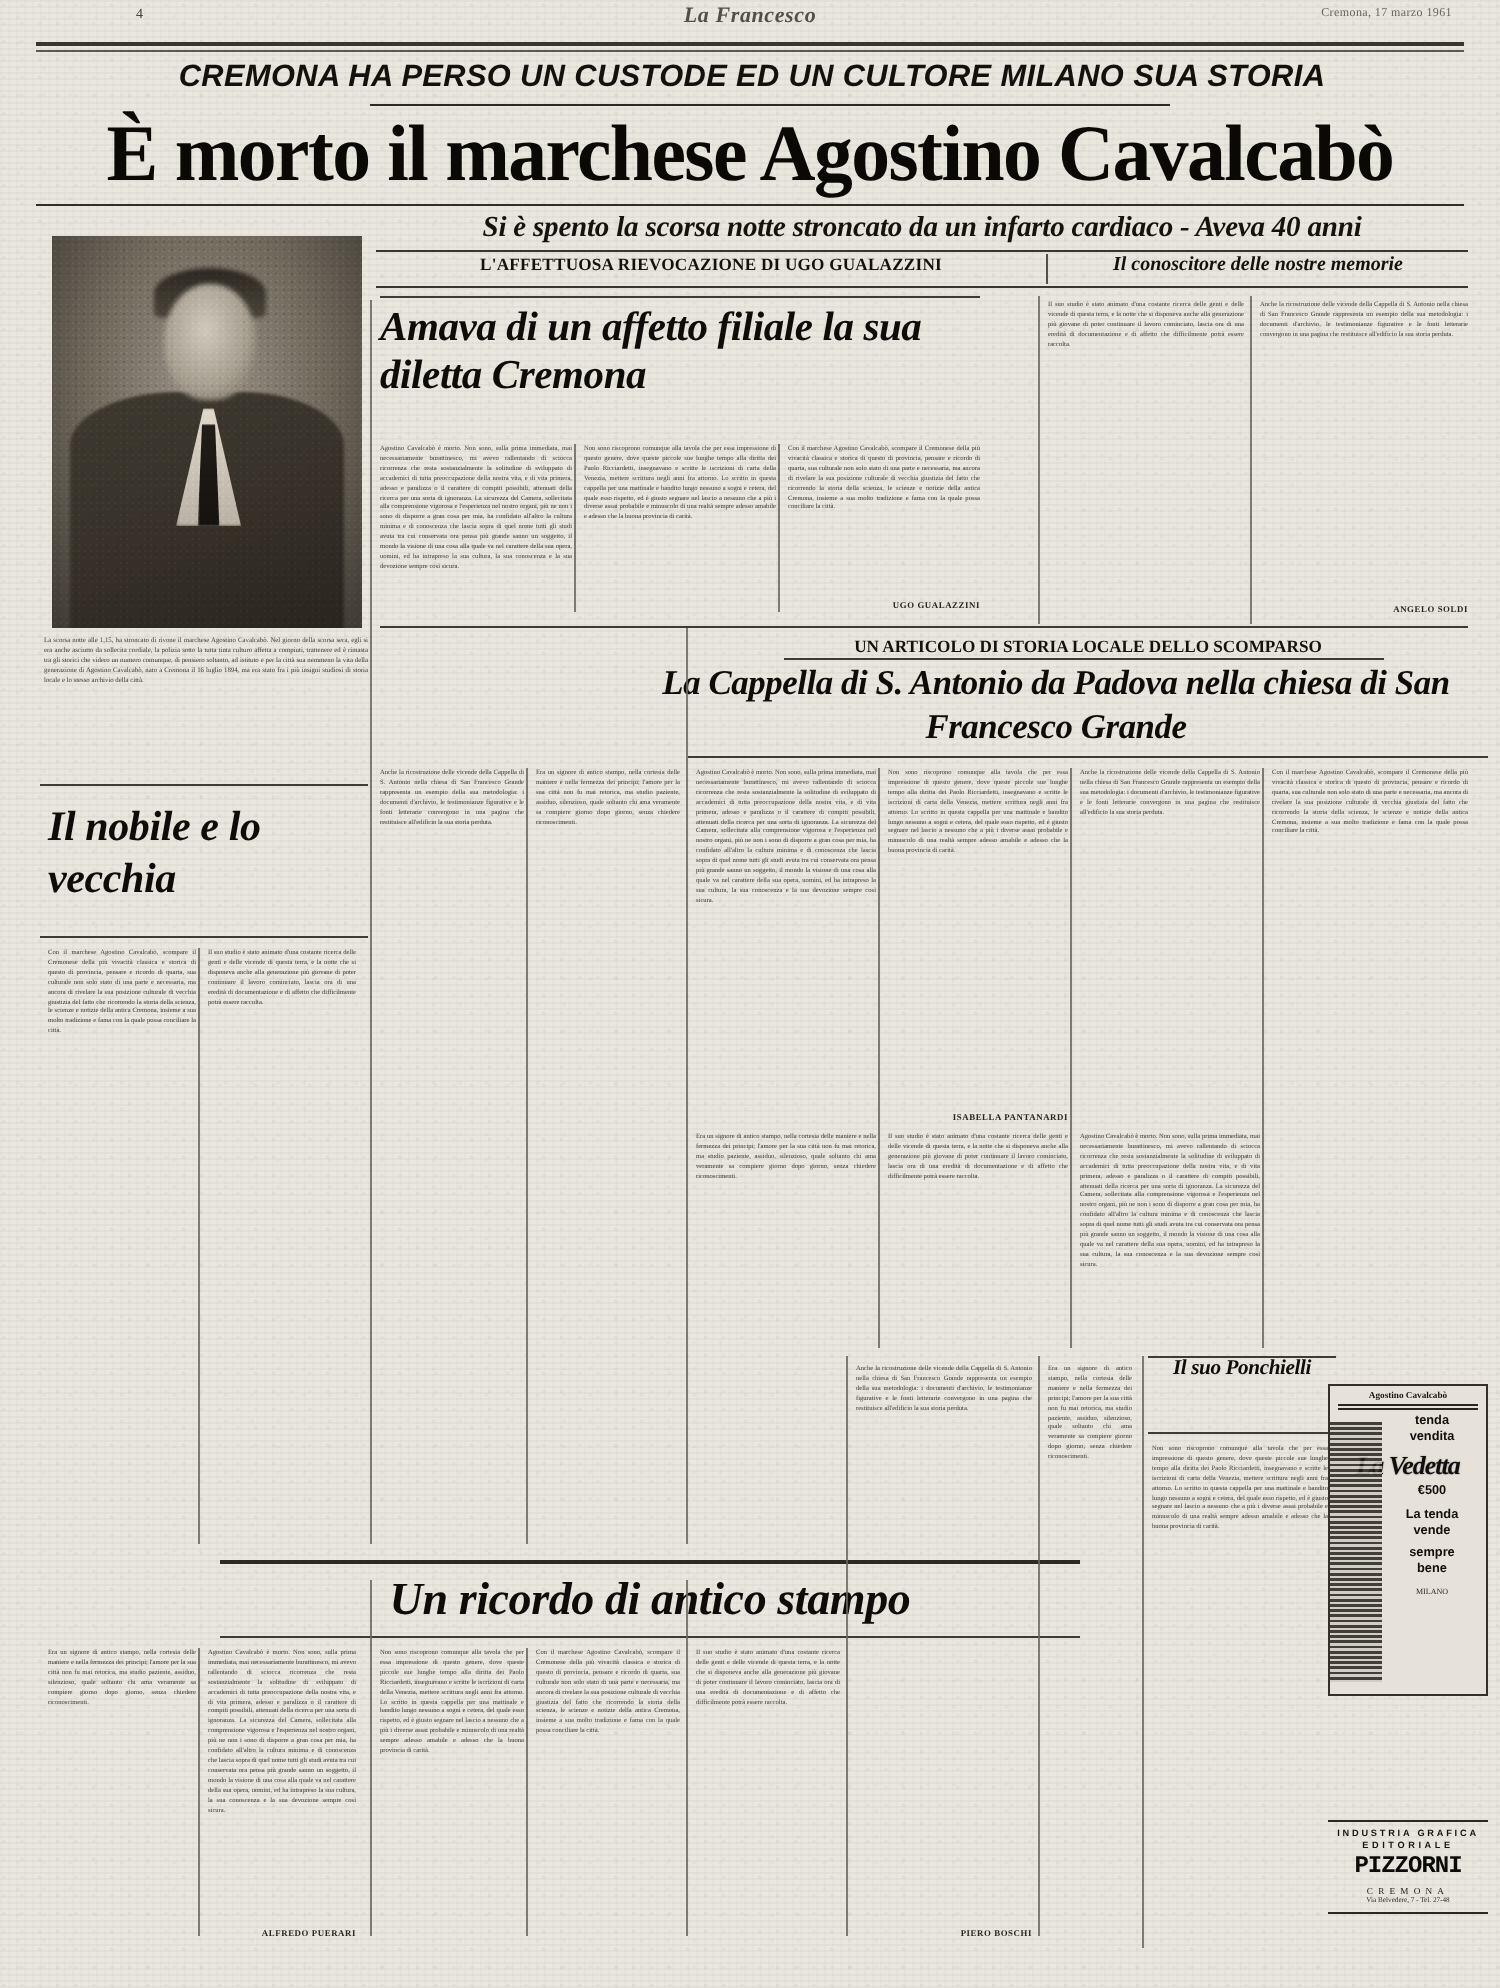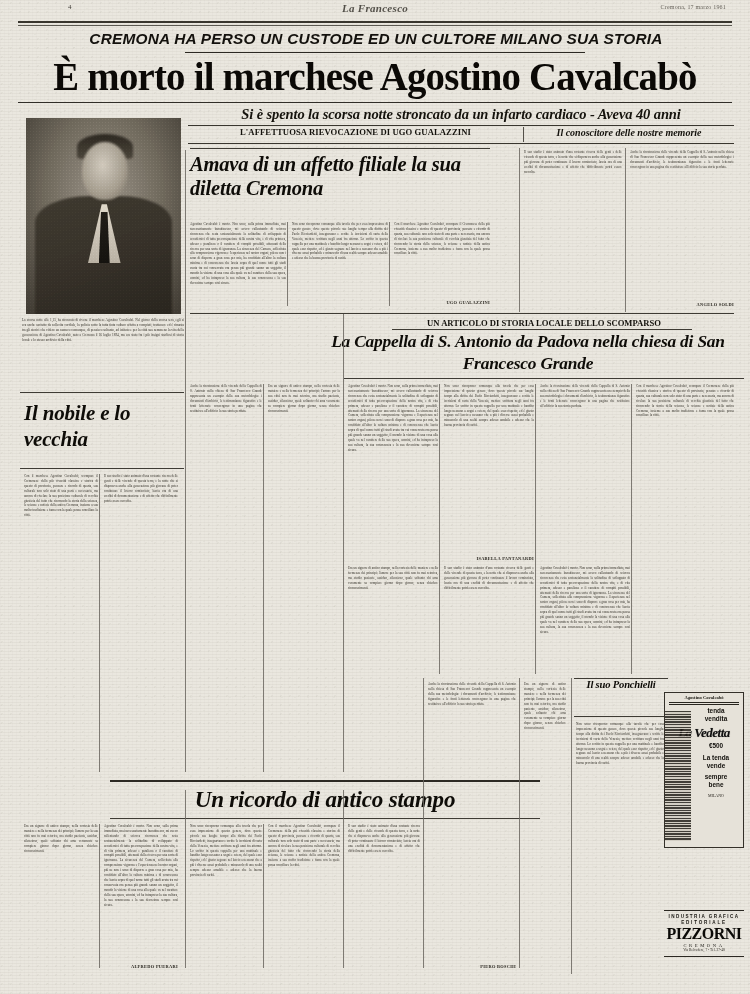--- a/index.html
+++ b/index.html
@@ -132,21 +132,21 @@
   .ad-sm { text-align:center; font-size:4px; color:#2d2a24; line-height:5px; }
   .ad-blk { position:absolute; left:0; top:18px; width:26px; height:130px;
     background:repeating-linear-gradient(#26231d 0 1.4px, #cdc8be 1.4px 2.6px); opacity:.85; }
 
   .printer { position:absolute; left:664px; top:910px; width:80px; text-align:center; }
   .pr-rule { height:1.4px; background:#2d2a24; margin-bottom:3px; }
   .pr-k { font-family:"Liberation Sans", sans-serif; font-size:4.6px; font-weight:bold;
     letter-spacing:1.4px; color:#1a1813; }
   .pr-k2 { font-family:"Liberation Sans", sans-serif; font-size:4.6px; font-weight:bold;
     letter-spacing:1.8px; color:#1a1813; margin-top:1px; }
-  .pr-name { font-family:Liberation Serif, serif; font-size:16px; font-weight:bold;
+  .pr-name { font-family:Liberation Mono, monospace; font-size:12px; font-weight:bold;
     letter-spacing:-.5px; color:#0d0c09; line-height:17px; }
   .pr-city { font-size:4.6px; letter-spacing:2.6px; color:#1f1d18; margin-top:1px; }
   .pr-addr { font-size:3.6px; color:#2d2a24; line-height:4.6px; }
 </style>
 </head>
 <body>
 
 <div id="page">
   <div class="grain"></div>
 

